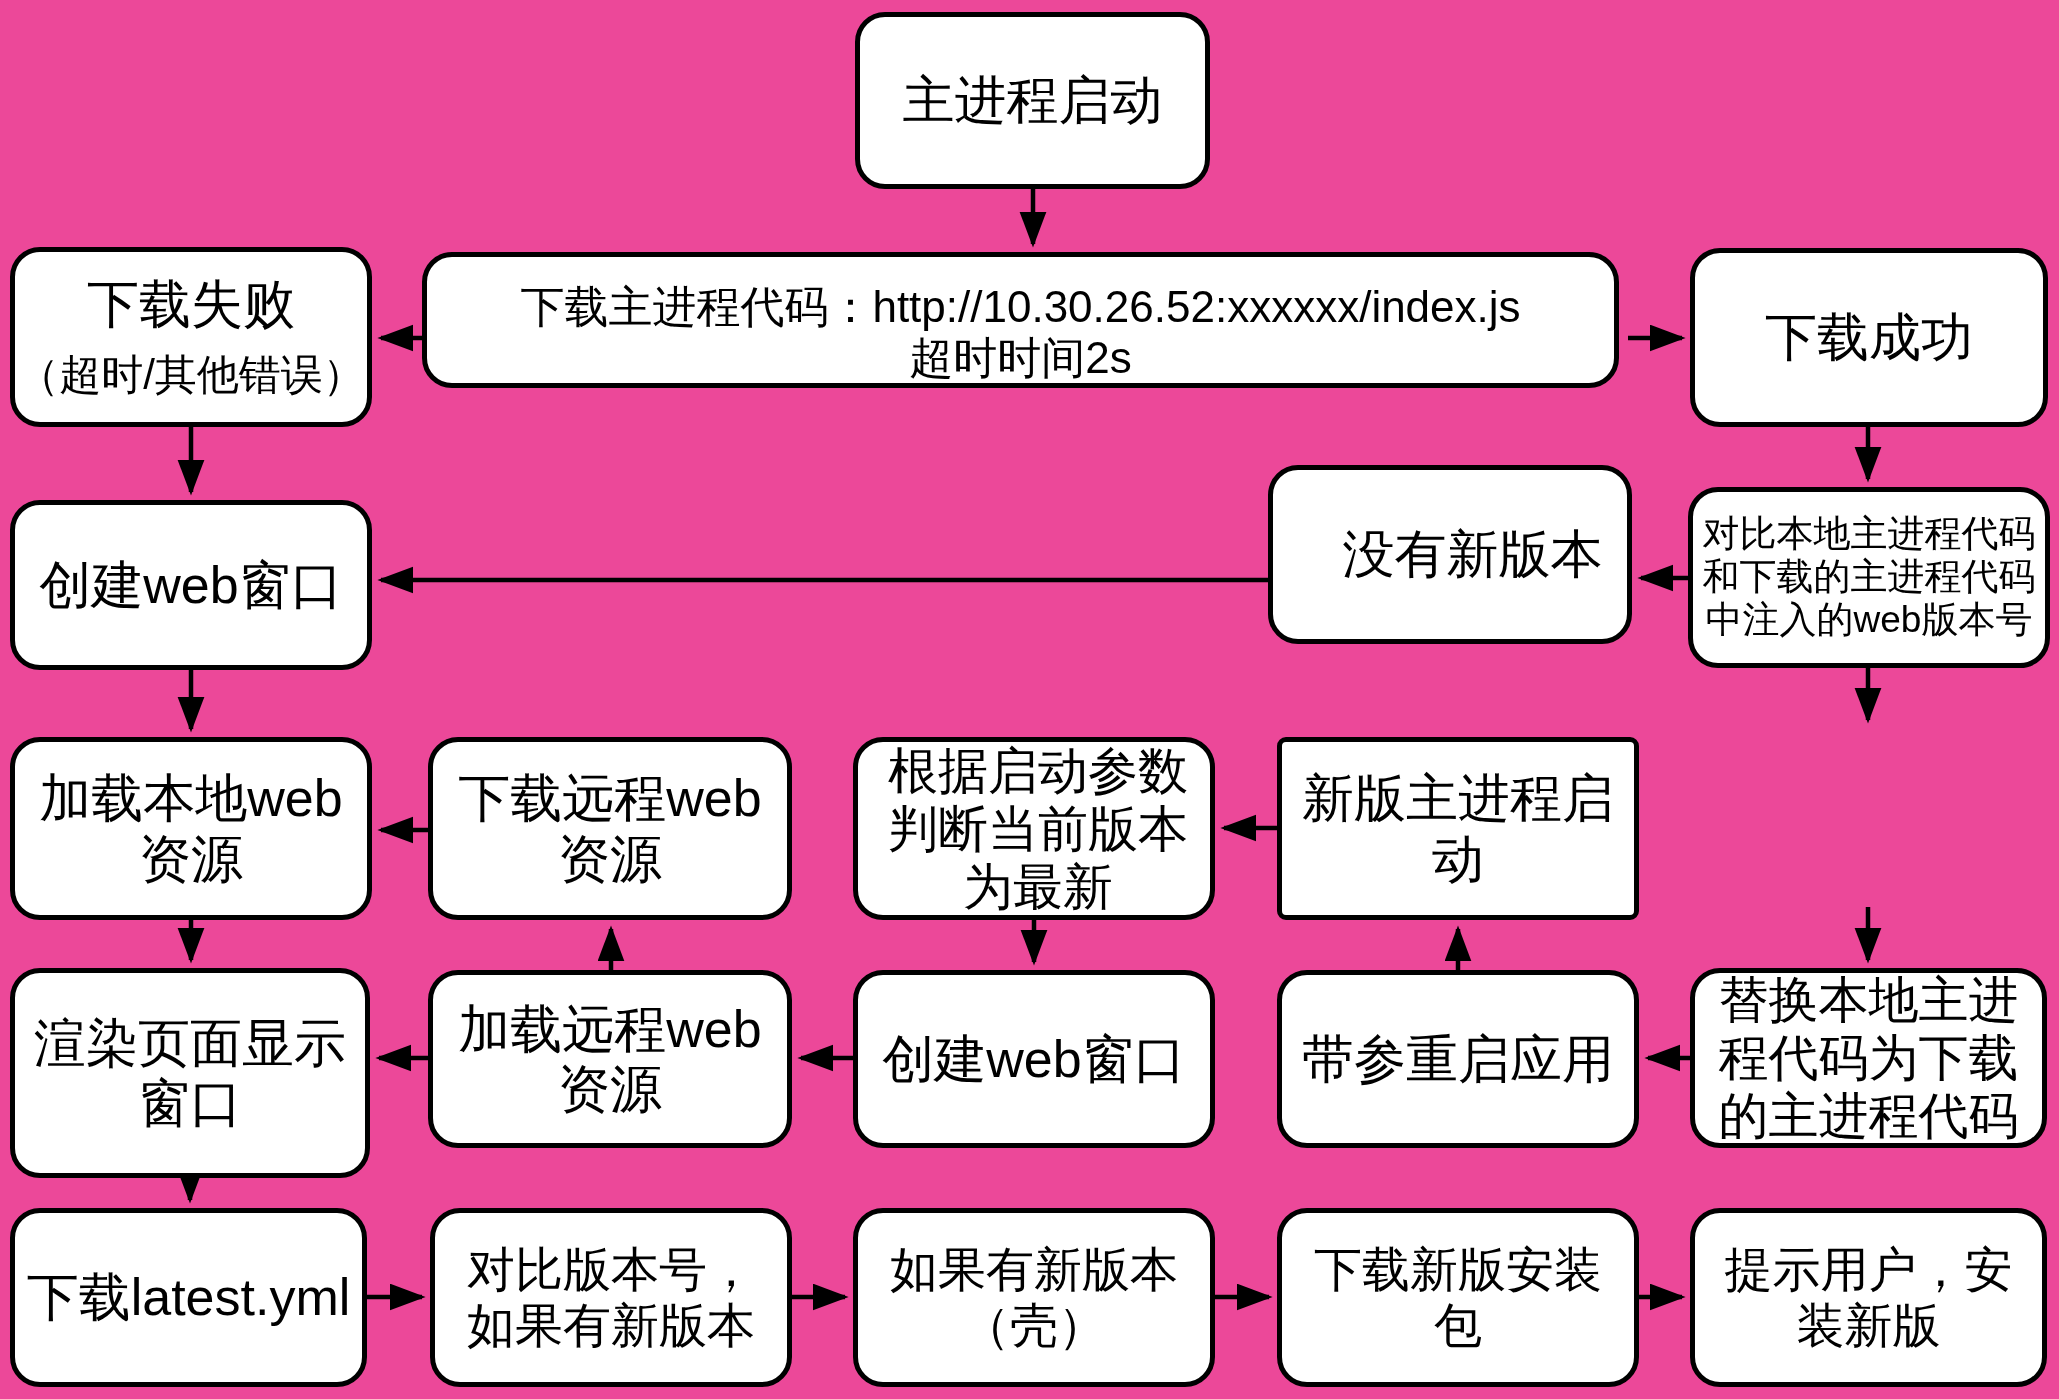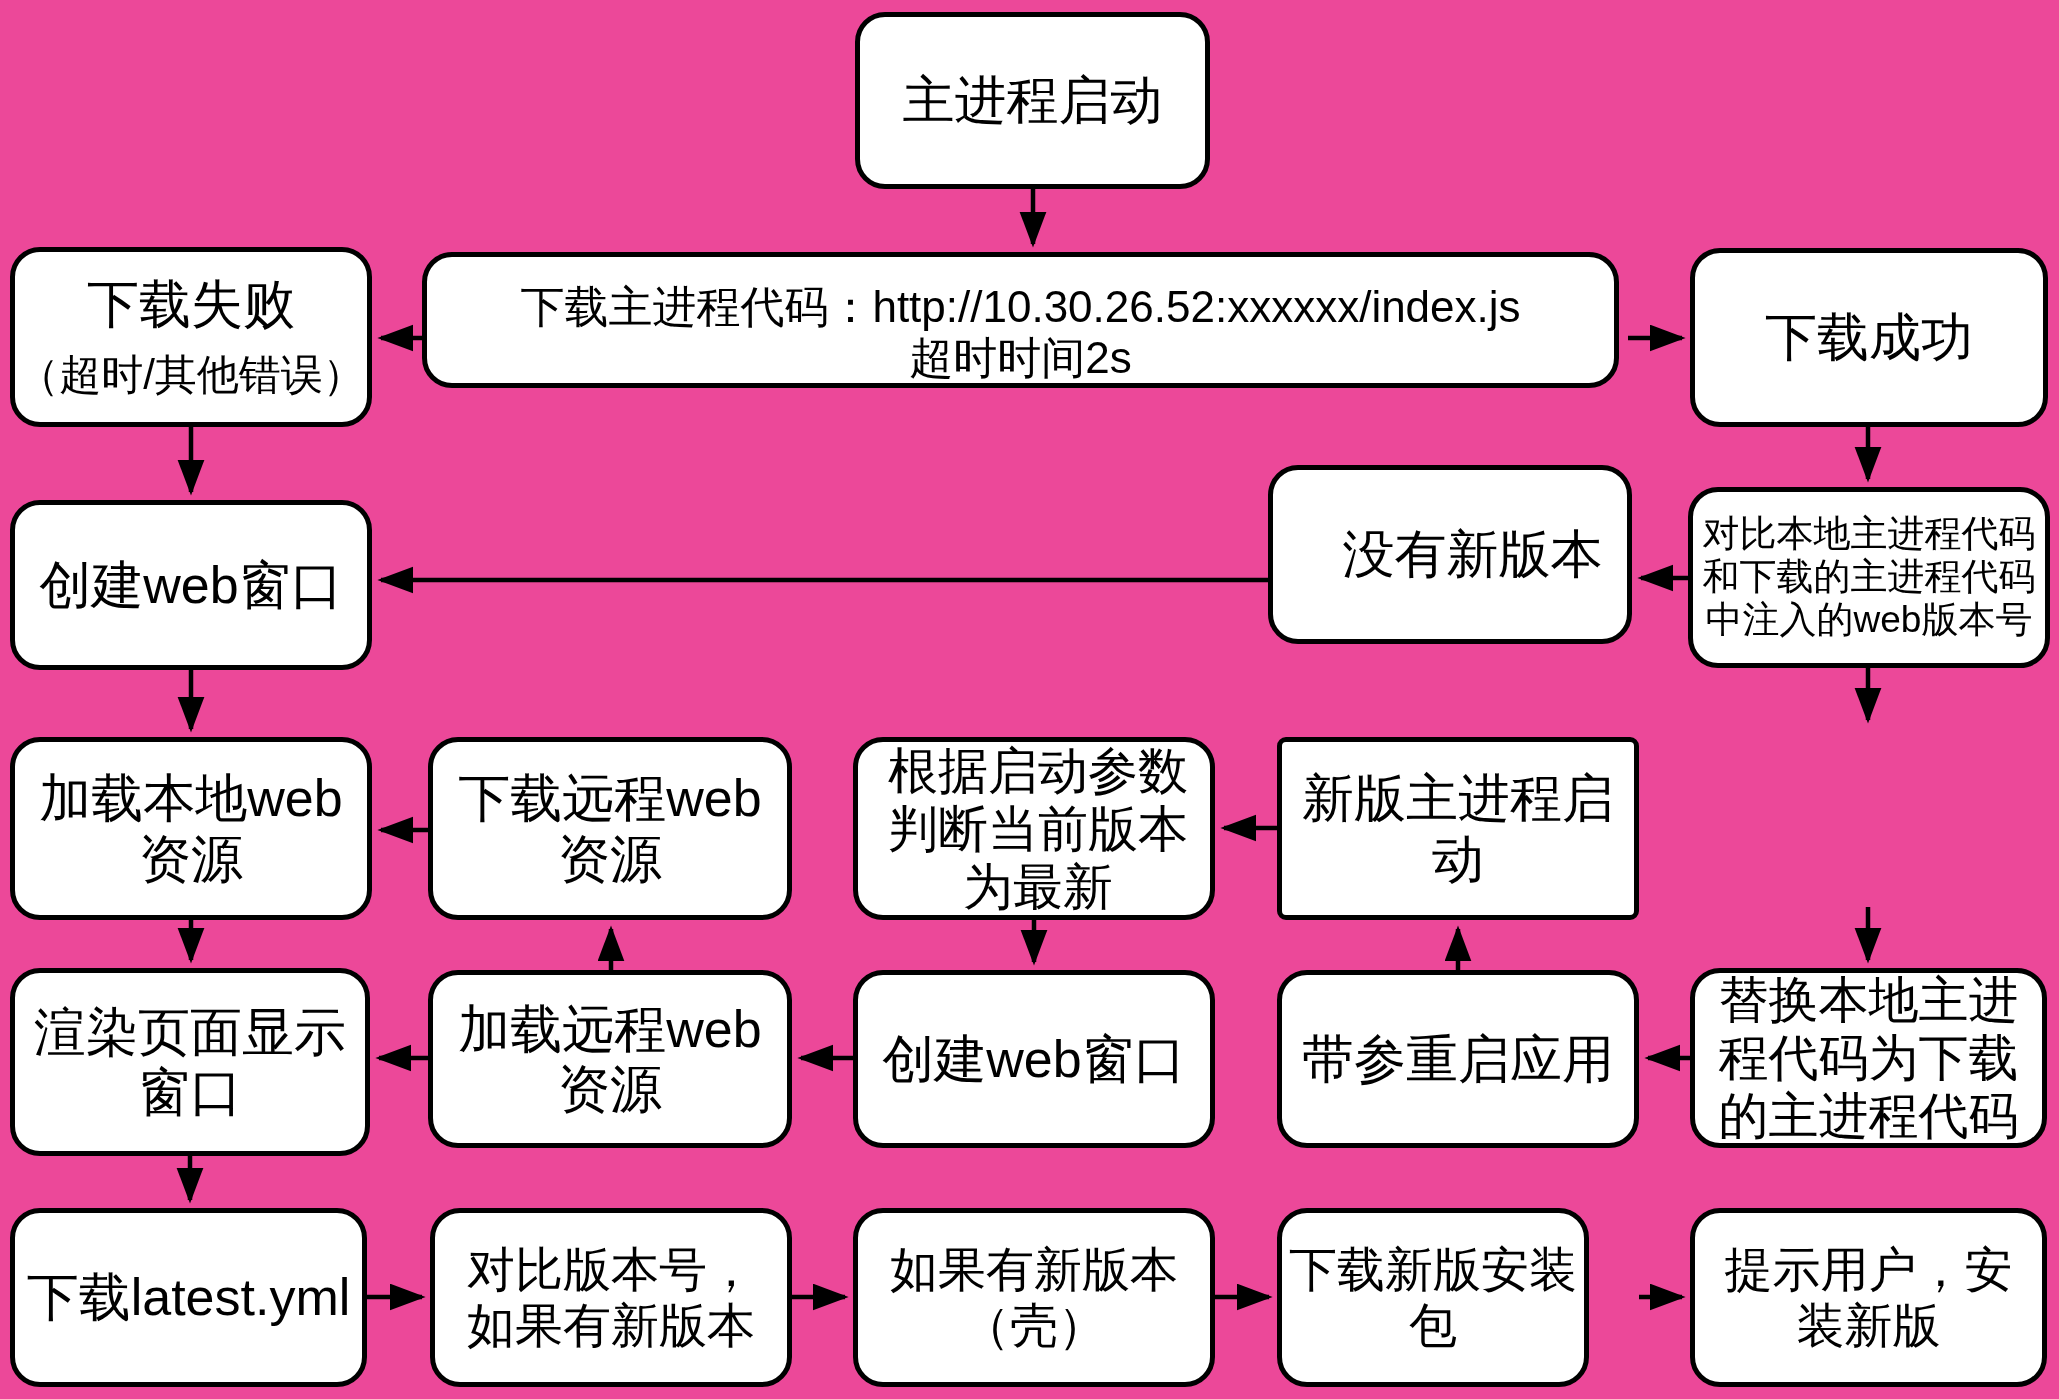--- a/index.html
+++ b/index.html
@@ -105,21 +105,21 @@
   <div class="node" style="left:853px;top:737px;width:362px;height:183px;padding-left:8px;">
     <span class="label fs-lg">根据启动参数
 判断当前版本
 为最新</span>
   </div>
   <div class="node" style="left:1277px;top:737px;width:362px;height:183px;border-radius:9px;">
     <span class="label fs-xl">新版主进程启
 动</span>
   </div>
 
-  <div class="node" style="left:10px;top:968px;width:360px;height:188px;">
+  <div class="node" style="left:10px;top:968px;width:360px;height:210px;">
     <span class="label fs-xl">渲染页面显示
 窗口</span>
   </div>
   <div class="node" style="left:428px;top:970px;width:364px;height:178px;">
     <span class="label fs-xl">加载远程web
 资源</span>
   </div>
   <div class="node" style="left:853px;top:970px;width:362px;height:178px;">
     <span class="label fs-xl">创建web窗口</span>
   </div>
@@ -136,21 +136,21 @@
     <span class="label fs-xl">下载latest.yml</span>
   </div>
   <div class="node" style="left:430px;top:1208px;width:362px;height:179px;">
     <span class="label fs-bt">对比版本号，
 如果有新版本</span>
   </div>
   <div class="node" style="left:853px;top:1208px;width:362px;height:179px;">
     <span class="label fs-bt">如果有新版本
 （壳）</span>
   </div>
-  <div class="node" style="left:1277px;top:1208px;width:312px;height:179px;">
+  <div class="node" style="left:1277px;top:1208px;width:362px;height:179px;">
     <span class="label fs-bt">下载新版安装
 包</span>
   </div>
   <div class="node" style="left:1690px;top:1208px;width:357px;height:179px;">
     <span class="label fs-bt">提示用户，安
 装新版</span>
   </div>
 
 </div>
 

